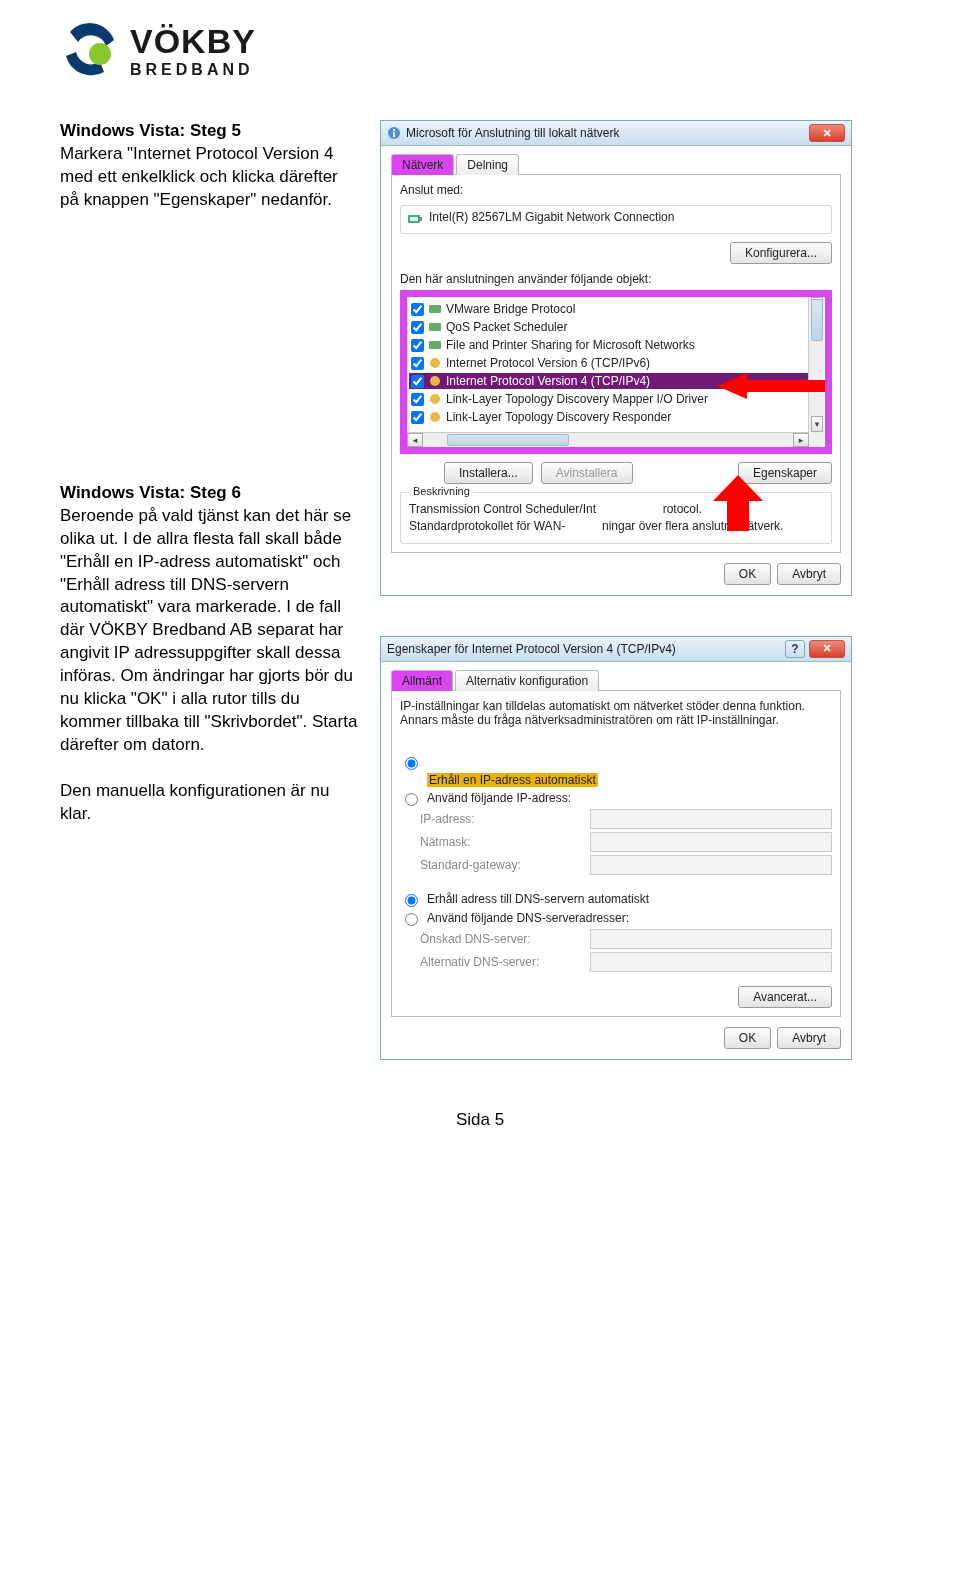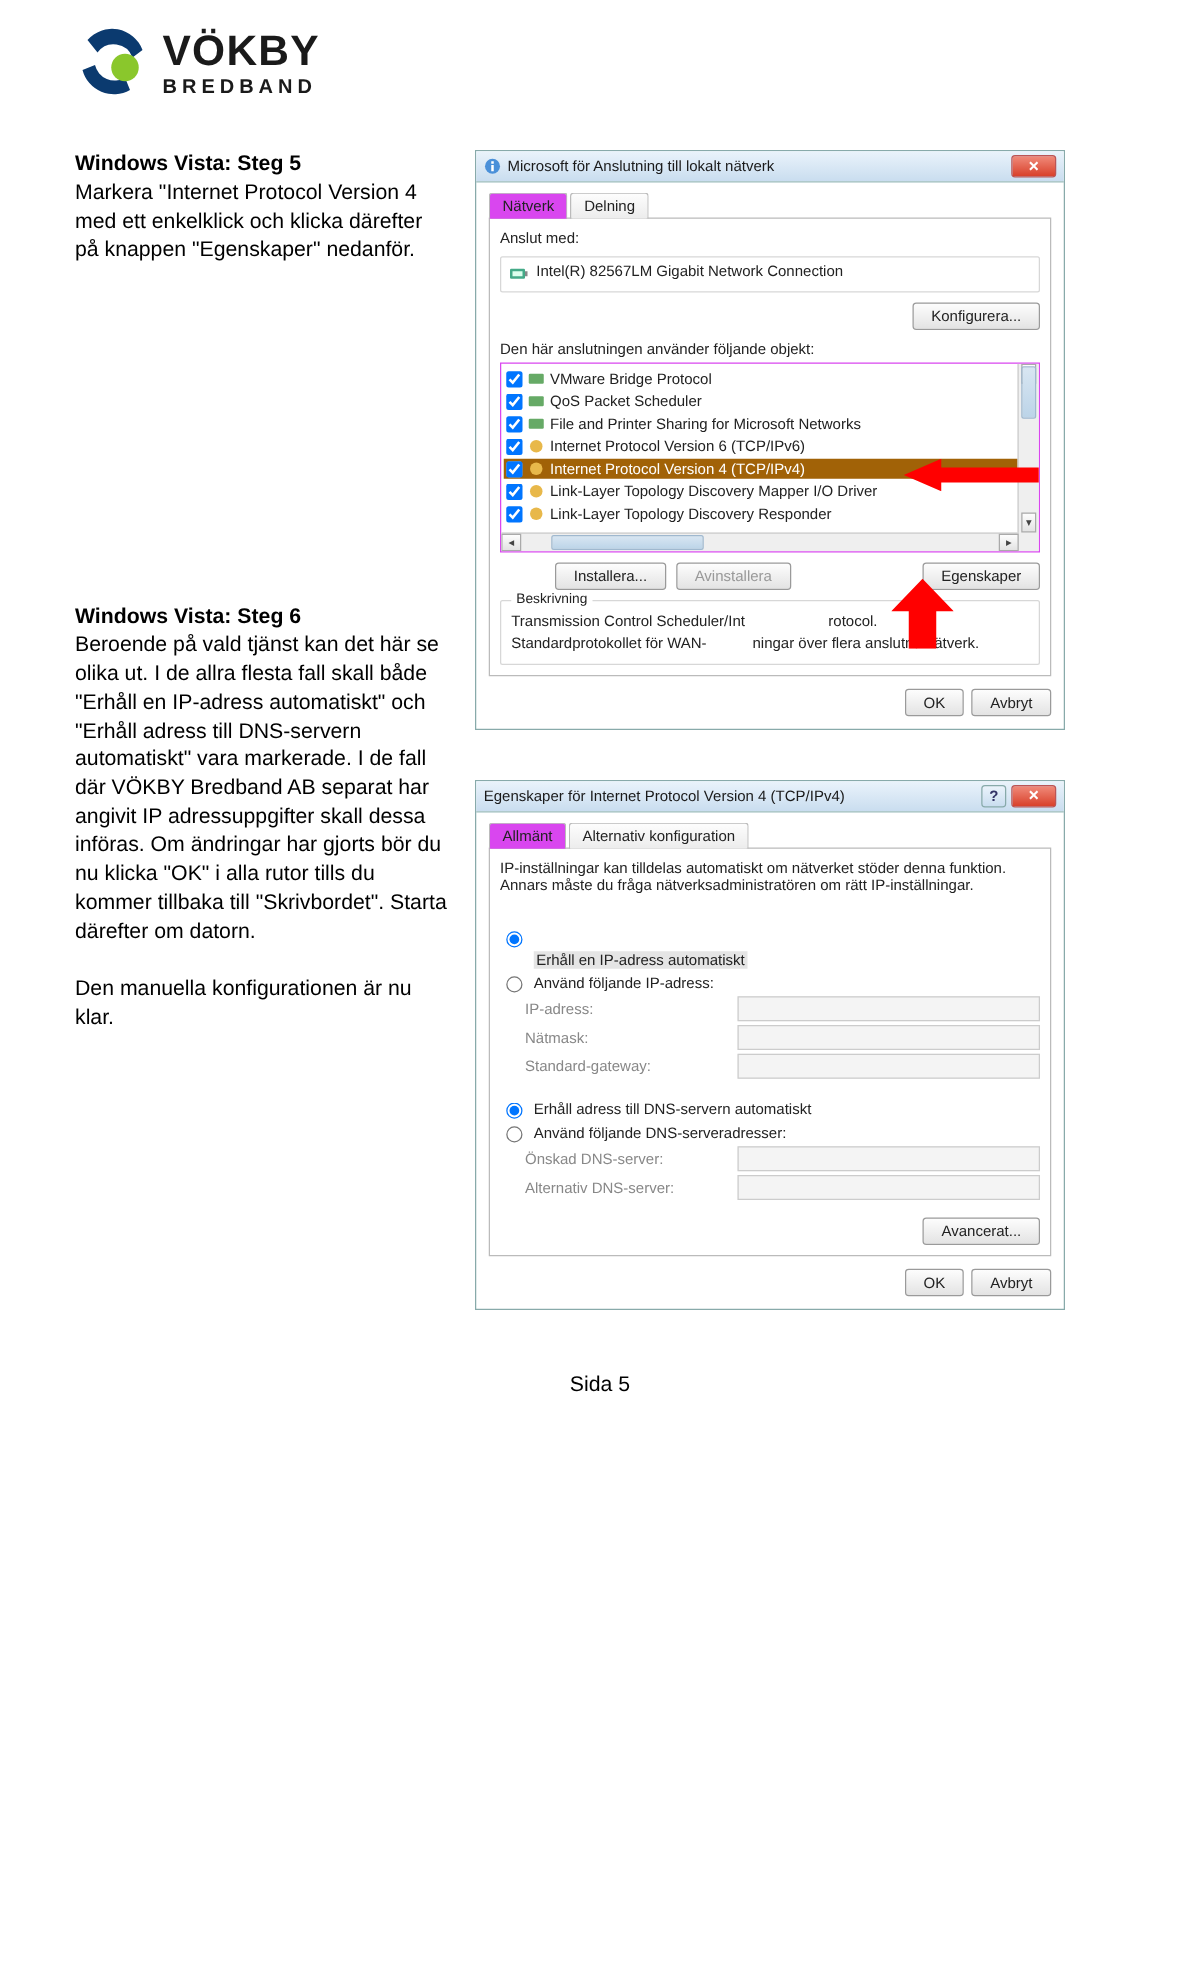--- a/index.html
+++ b/index.html
@@ -34,25 +34,25 @@
   .group { border:1px solid #d7d7d7; border-radius:2px; padding:8px; background:#fff; margin-top:8px; }
   .vbtn { display:inline-block; padding:3px 14px; border:1px solid #9a9a9a; border-radius:3px; background:linear-gradient(#fdfdfd,#e3e3e3); font-size:12px; color:#222; }
   .vbtn.disabled { color:#999; }
   .row-right { display:flex; justify-content:flex-end; gap:6px; margin-top:8px; }
   .label { color:#222; }
   .muted { color:#888; }
   .chk { display:flex; align-items:center; gap:6px; margin:2px 0; }
   .chk input { margin:0; }
   .lvitem { display:flex; align-items:center; gap:4px; padding:1px 2px; }
   .lvitem .ic { width:14px; height:14px; display:inline-block; }
-  .sel { background:#a16207; color:#fff; }
+  .sel { background:#701a75; color:#fff; }
   .arrow-red { position:absolute; }
   .arrow-red svg { display:block; }
 
-  .listbox { border:1px solid #d946ef; height:150px; overflow:hidden; position:relative; background:#fff; }
+  .listbox { border:7px solid #d946ef; height:150px; overflow:hidden; position:relative; background:#fff; }
   .listbox .inner { padding:2px; }
   .listbox .scrollbar { position:absolute; right:0; top:0; bottom:0; width:16px; background:#efefef; border-left:1px solid #ccc; }
   .listbox .scrollbar .thumb { position:absolute; left:2px; right:2px; top:2px; height:40px; background:linear-gradient(#d8e6f2,#bcd4e8); border:1px solid #9fb8cf; border-radius:2px; }
   .listbox .scrollbar .btn { position:absolute; left:2px; right:2px; height:14px; background:linear-gradient(#fdfdfd,#e3e3e3); border:1px solid #aaa; display:flex;align-items:center;justify-content:center;font-size:9px;color:#444;}
   .listbox .scrollbar .btn.up { top:0; }
   .listbox .scrollbar .btn.dn { bottom:15px; }
   .listbox .hscroll { position:absolute; left:0; right:16px; bottom:0; height:14px; background:#efefef; border-top:1px solid #ccc; }
   .listbox .hscroll .hthumb { position:absolute; top:1px; bottom:1px; left:40px; width:120px; background:linear-gradient(#d8e6f2,#bcd4e8); border:1px solid #9fb8cf; border-radius:2px;}
   .listbox .hscroll .hbtn { position:absolute; top:0; bottom:0; width:14px; background:linear-gradient(#fdfdfd,#e3e3e3); border:1px solid #aaa; display:flex;align-items:center;justify-content:center;font-size:9px;color:#444;}
   .listbox .hscroll .hbtn.l { left:0;} .listbox .hscroll .hbtn.r { right:0;}
@@ -252,21 +252,21 @@
         <div class="body">
           <div class="tabs">
             <div class="tab active">Allmänt</div>
             <div class="tab">Alternativ konfiguration</div>
           </div>
           <div class="tab-pane">
             <div class="label" style="margin-bottom:10px;">IP-inställningar kan tilldelas automatiskt om nätverket stöder denna funktion. Annars måste du fråga nätverksadministratören om rätt IP-inställningar.</div>
 
             <div class="radio-row">
                 <input type="radio" checked="" style="">
-                <span style="background:#e5e5e5;padding:0 2px;margin-top:36px;">Erhåll en IP-adress automatiskt</span>
+                <span style="background:#eab308;padding:0 2px;margin-top:36px;">Erhåll en IP-adress automatiskt</span>
               </div>
             <div class="radio-row">
                 <input type="radio" style="">
                 <span>Använd följande IP-adress:</span>
               </div>
             <div style="padding-left:20px;">
               <div class="field-row">
                   <span class="flabel muted">IP-adress:</span>
                   <span class="finput"></span>
                 </div>

